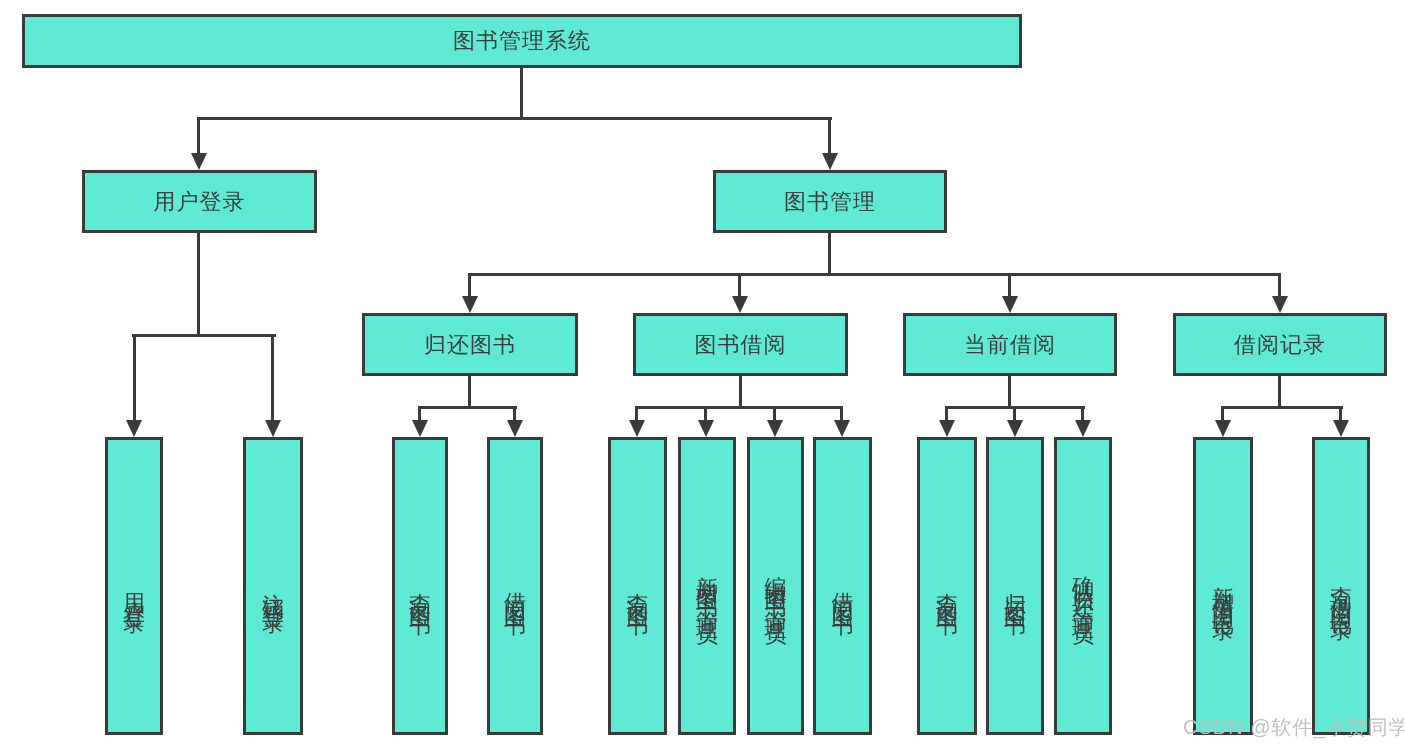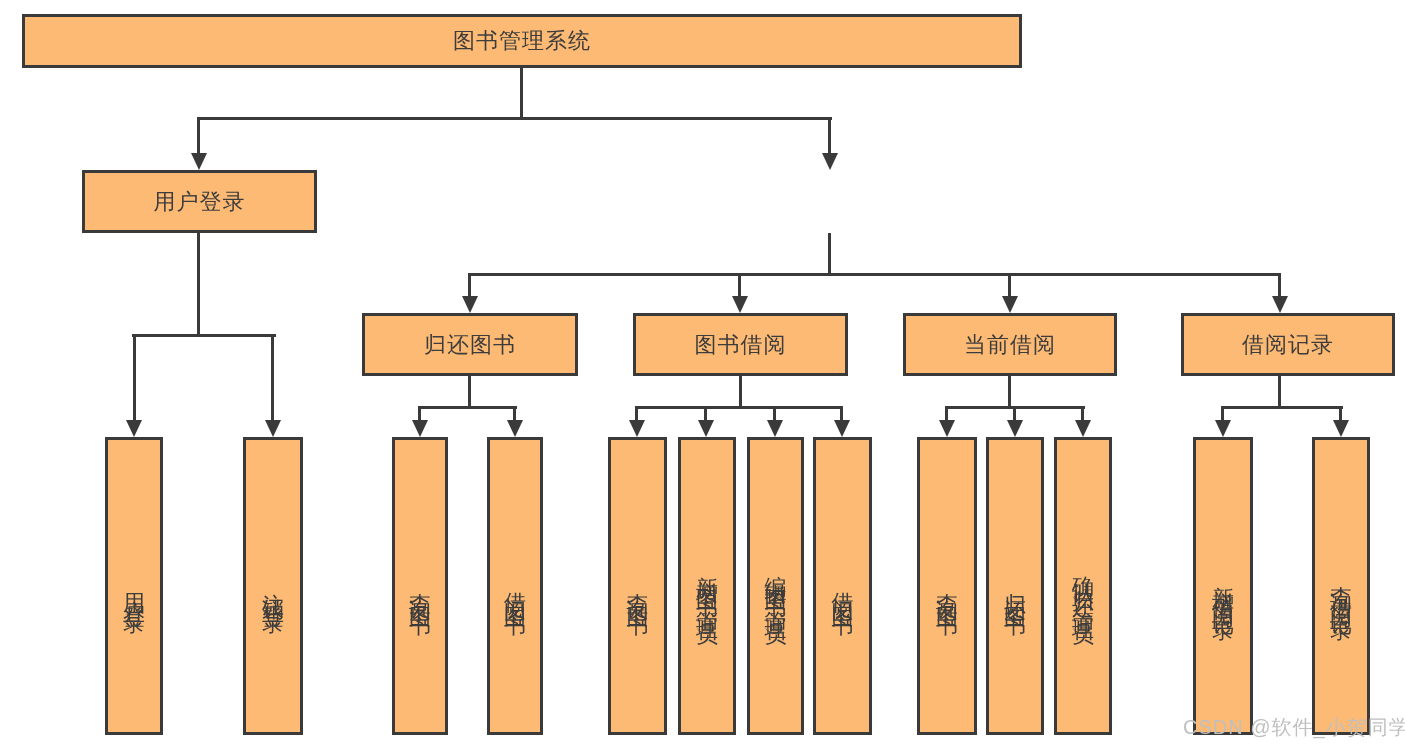--- a/index.html
+++ b/index.html
@@ -12,21 +12,21 @@
     position: relative;
     width: 1405px;
     height: 747px;
     background: #ffffff;
     overflow: hidden;
   }
   .box {
     position: absolute;
     box-sizing: border-box;
     border: 3px solid var(--line, #3a3a3a);
-    background: #fdba74;
+    background: #5eead4;
     display: flex;
     align-items: center;
     justify-content: center;
     color: var(--text, #3c3c3c);
     font-size: 21px;
     letter-spacing: 1px;
     text-align: center;
     z-index: 2;
   }
   .hbox { font-size: 22px; }
@@ -78,20 +78,21 @@
   <div class="box hbox" style="left:22px; top:14px; width:1000px; height:54px;">图书管理系统</div>
 
   <div class="vline" style="left:520px; top:68px; height:52px;"></div>
   <div class="hline" style="left:197px; top:117px; width:635px;"></div>
   <div class="vline" style="left:197px; top:117px; height:41px;"></div>
   <div class="arrow" style="left:191px; top:153px;"></div>
   <div class="vline" style="left:828px; top:117px; height:41px;"></div>
   <div class="arrow" style="left:822px; top:153px;"></div>
 
   <div class="box hbox" style="left:82px; top:170px; width:235px; height:63px;">用户登录</div>
+  <div class="box hbox" style="left:713px; top:170px; width:234px; height:63px;">图书管理</div>
 
   <div class="vline" style="left:197px; top:233px; height:104px;"></div>
   <div class="hline" style="left:132px; top:334px; width:144px;"></div>
   <div class="vline" style="left:133px; top:334px; height:86px;"></div>
   <div class="arrow" style="left:126px; top:420px;"></div>
   <div class="vline" style="left:271px; top:334px; height:86px;"></div>
   <div class="arrow" style="left:265px; top:420px;"></div>
 
   <div class="vline" style="left:828px; top:233px; height:43px;"></div>
   <div class="hline" style="left:468px; top:273px; width:813px;"></div>
@@ -100,21 +101,21 @@
   <div class="vline" style="left:738px; top:273px; height:24px;"></div>
   <div class="arrow" style="left:732px; top:296px;"></div>
   <div class="vline" style="left:1008px; top:273px; height:24px;"></div>
   <div class="arrow" style="left:1002px; top:296px;"></div>
   <div class="vline" style="left:1278px; top:273px; height:24px;"></div>
   <div class="arrow" style="left:1272px; top:296px;"></div>
 
   <div class="box hbox" style="left:362px; top:313px; width:216px; height:63px;">归还图书</div>
   <div class="box hbox" style="left:633px; top:313px; width:215px; height:63px;">图书借阅</div>
   <div class="box hbox" style="left:903px; top:313px; width:214px; height:63px;">当前借阅</div>
-  <div class="box hbox" style="left:1173px; top:313px; width:214px; height:63px;margin-left:8px;">借阅记录</div>
+  <div class="box hbox" style="left:1173px; top:313px; width:214px; height:63px;">借阅记录</div>
 
   <div class="vline" style="left:468px; top:376px; height:33px;"></div>
   <div class="hline" style="left:418px; top:406px; width:99px;"></div>
   <div class="vline" style="left:418px; top:406px; height:16px;"></div>
   <div class="arrow" style="left:412px; top:420px;"></div>
   <div class="vline" style="left:513px; top:406px; height:16px;"></div>
   <div class="arrow" style="left:507px; top:420px;"></div>
 
   <div class="vline" style="left:739px; top:376px; height:33px;"></div>
   <div class="hline" style="left:635px; top:406px; width:208px;"></div>

